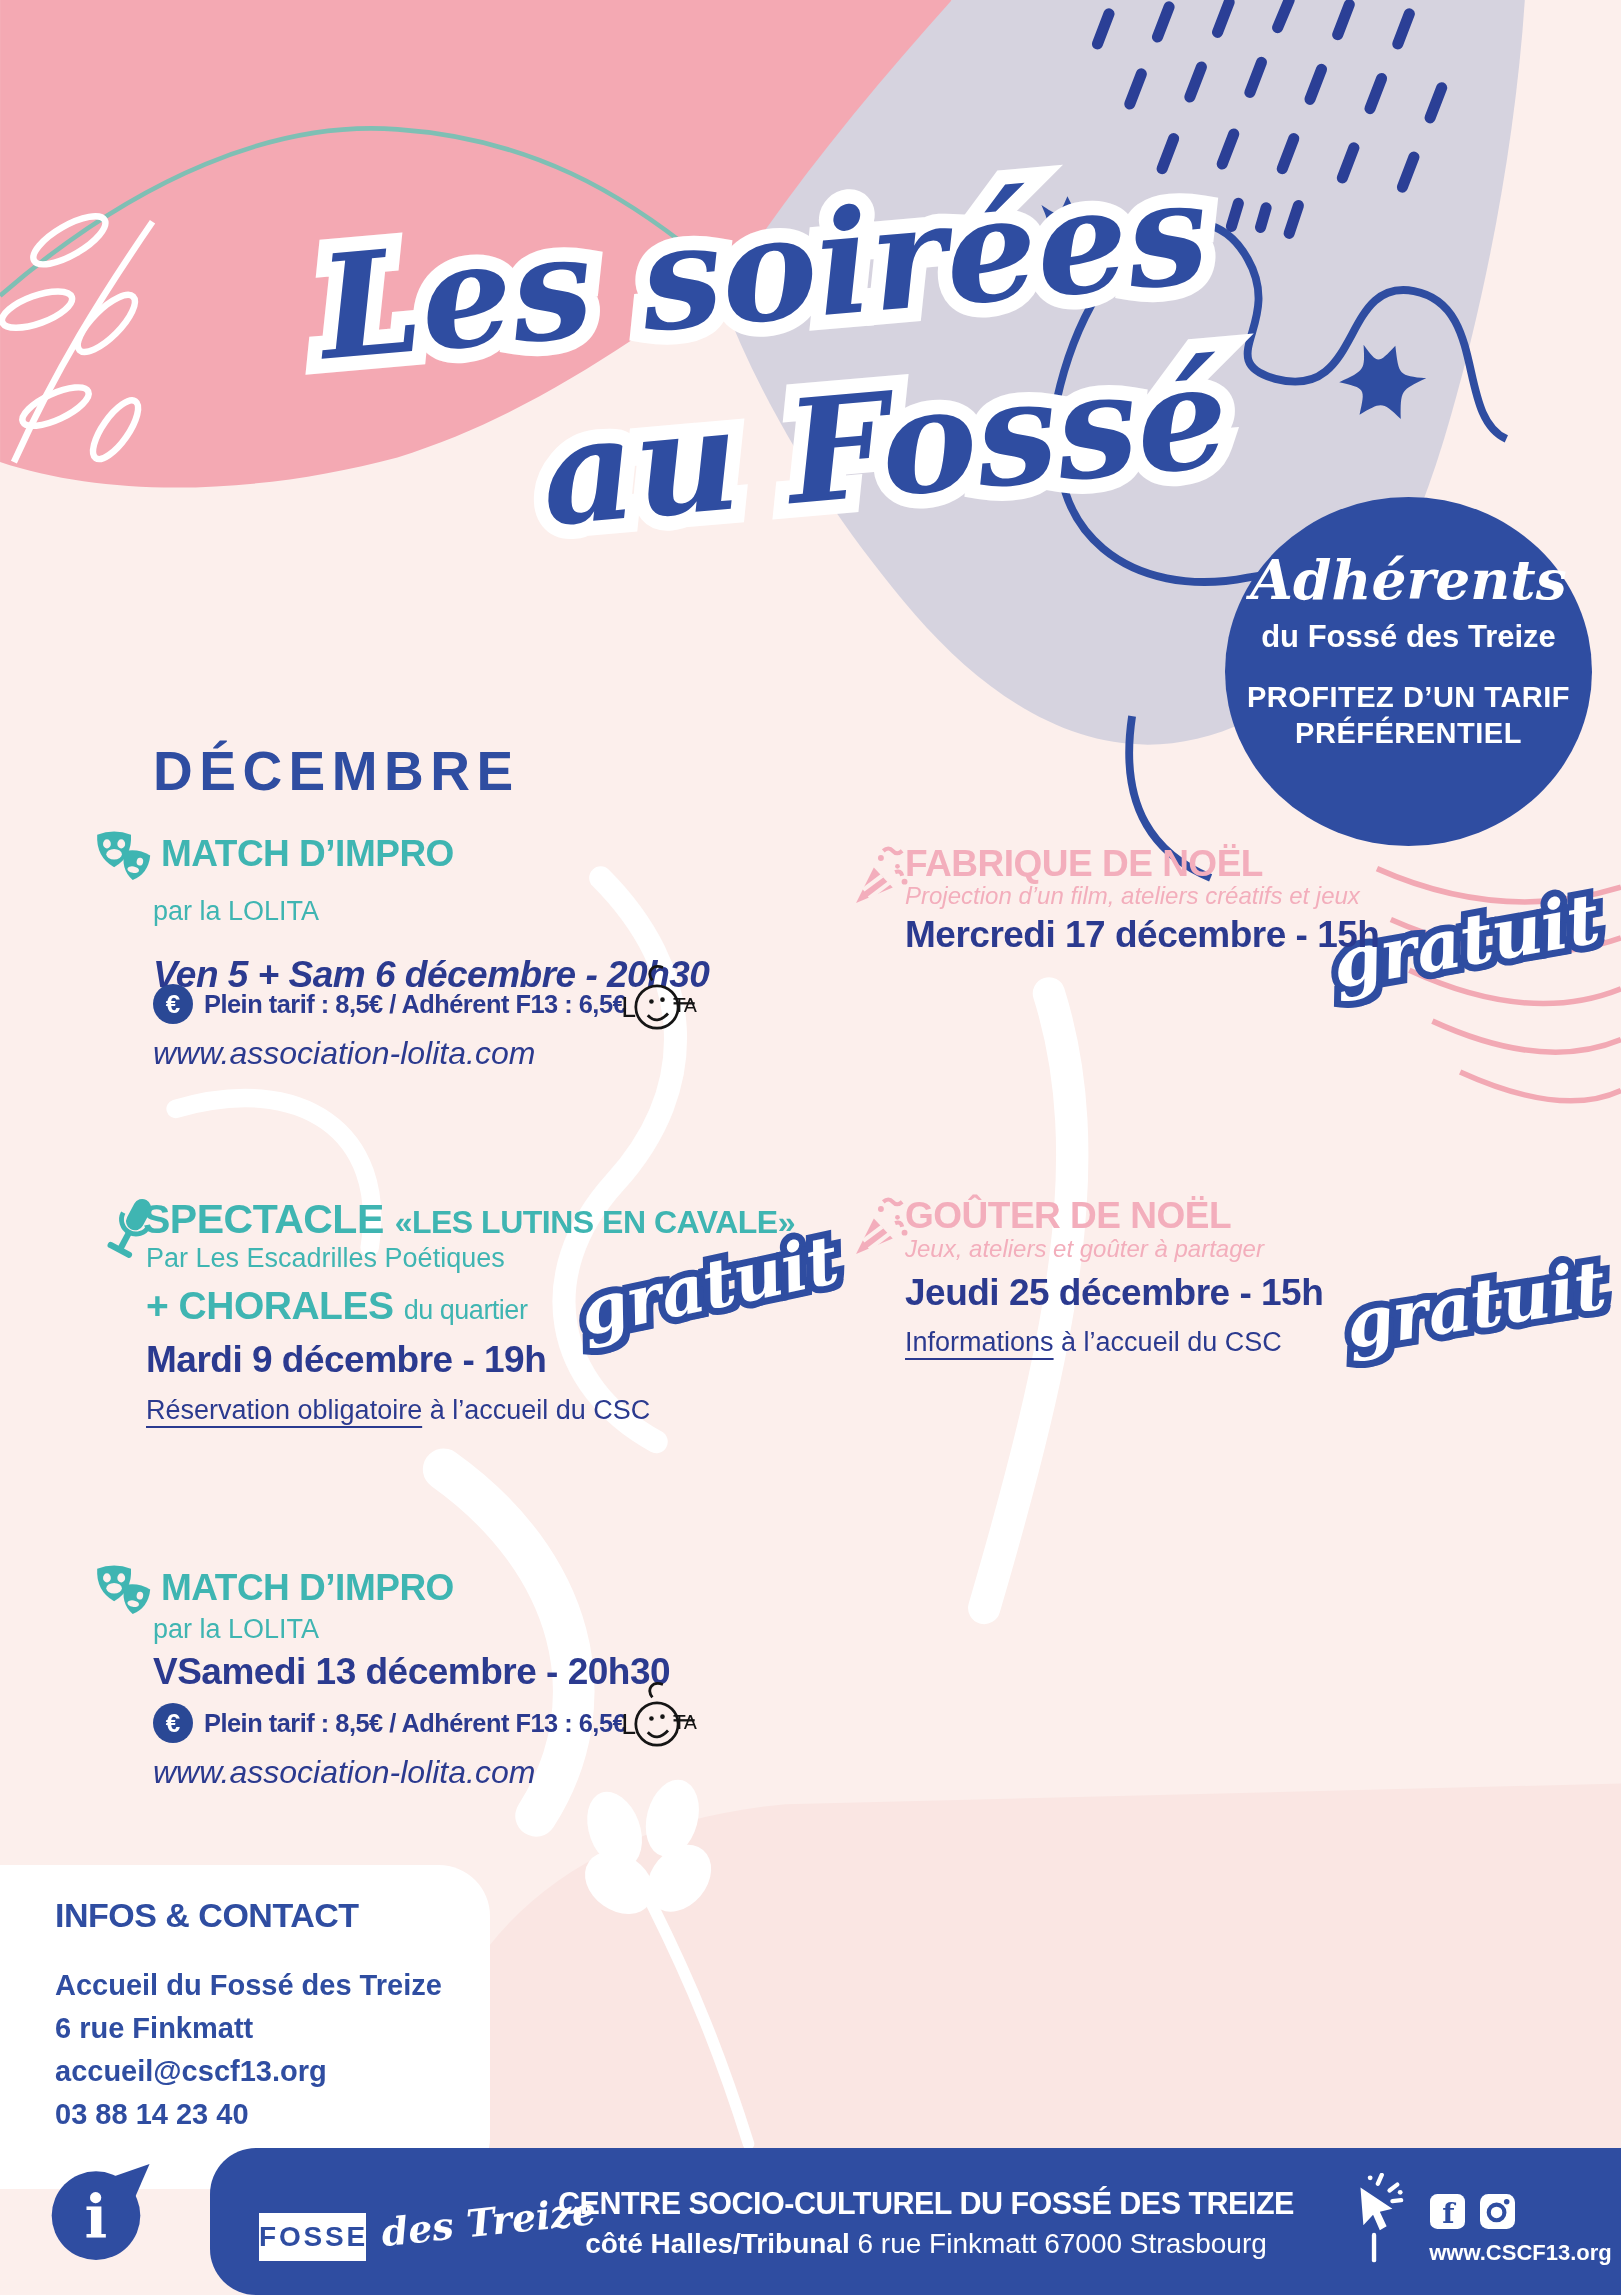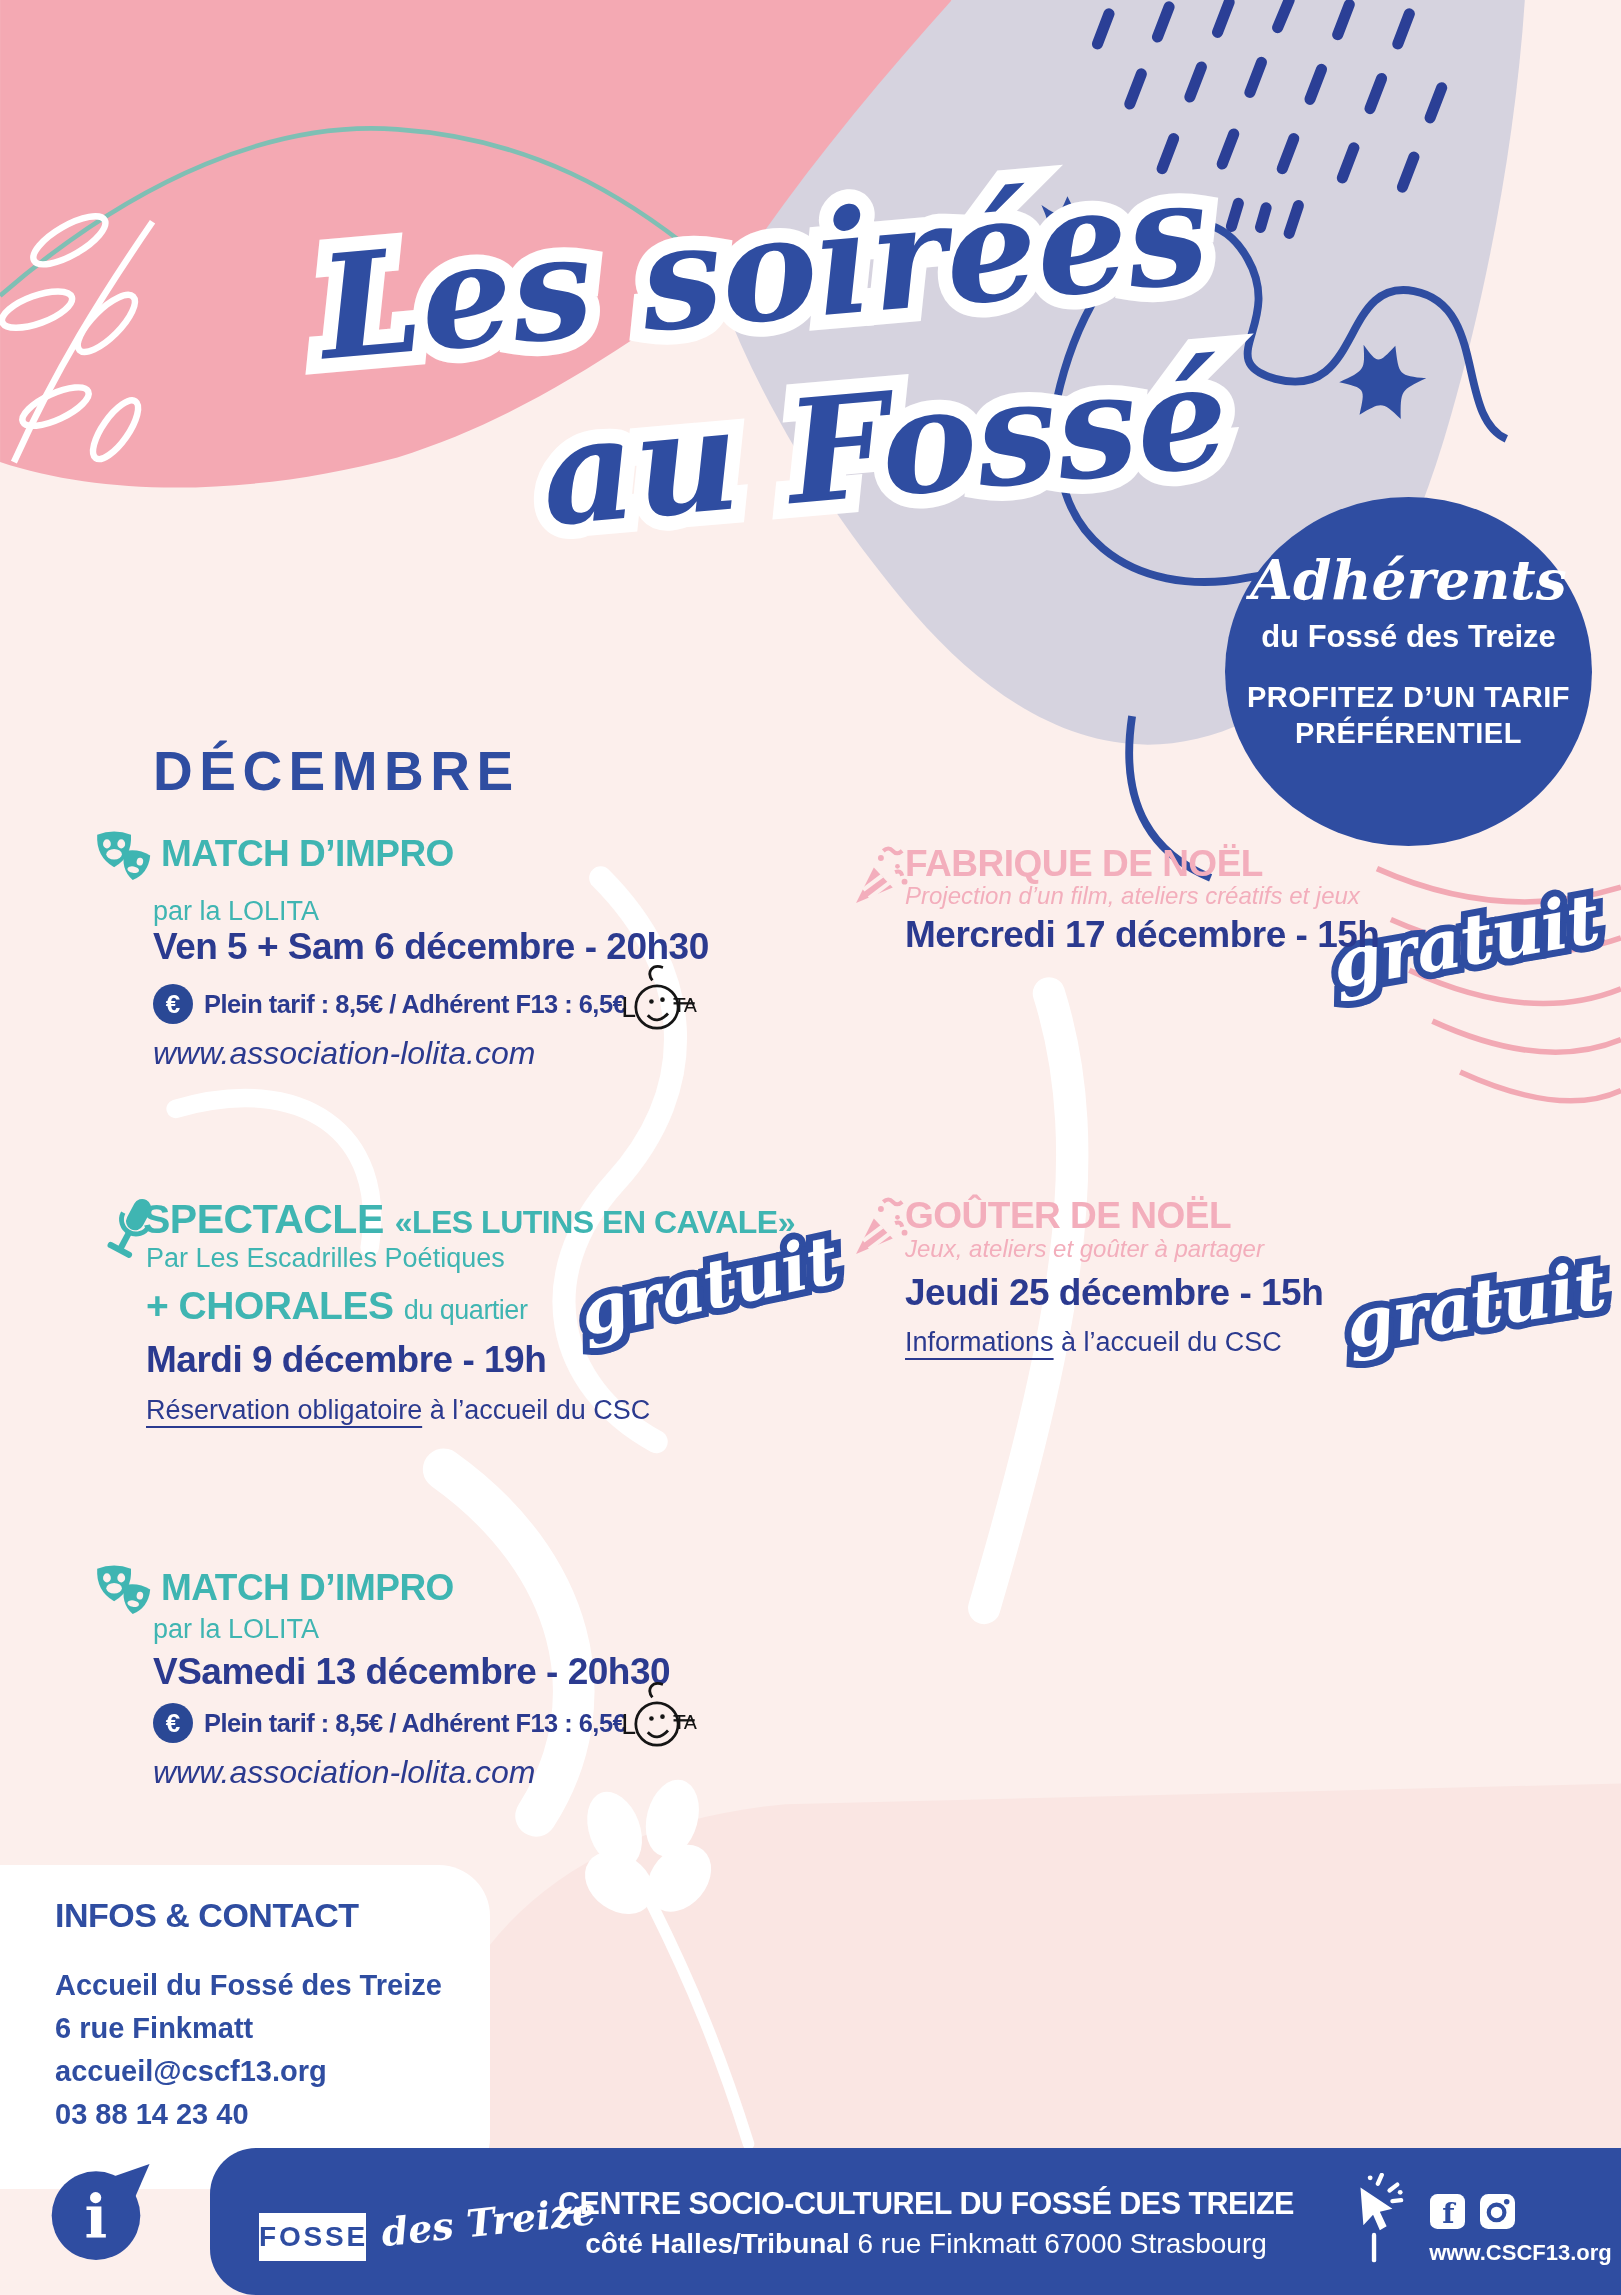--- a/index.html
+++ b/index.html
@@ -173,21 +173,21 @@
       <ellipse cx="45" cy="26" rx="6" ry="7" fill="#FCEFEC"></ellipse>
     <ellipse cx="34" cy="42" rx="12" ry="8" fill="#FCEFEC"></ellipse>
     <g transform="translate(46,26) rotate(10)">
       <path d="M6,10 Q26,2 46,10 Q48,38 26,52 Q4,38 6,10 Z" fill="#3FB5B2"></path>
       <ellipse cx="32" cy="22" rx="5" ry="6" fill="#FCEFEC"></ellipse>
       <ellipse cx="24" cy="36" rx="9" ry="5" fill="#FCEFEC"></ellipse>
     </g>
   </svg>
   <div class="ev-title teal" style="left:161px;top:833px;">MATCH D’IMPRO</div>
   <div class="ev-by teal" style="left:153px;top:896px;">par la LOLITA</div>
-  <div class="ev-date" style="left:153px;top:926px;">Ven 5 + Sam 6 décembre - 20h30</div>
+  <div class="ev-date" style="left:153px;top:954px;font-style:italic;">Ven 5 + Sam 6 décembre - 20h30</div>
   <div class="ev-price" style="left:153px;top:984px;">
     <div class="euro">
         <span>€</span>
       </div>
     <span class="txt">Plein tarif : 8,5€ / Adhérent F13 : 6,5€</span>
   </div>
   <svg class="abs z5" style="left:619px;top:961px;" width="81" height="92" viewBox="0 0 175 200">
     <g stroke="#151515" stroke-width="6" fill="none">
       <path d="M95,14 C72,6 58,24 72,42"></path>
       <circle cx="82" cy="100" r="46"></circle>

